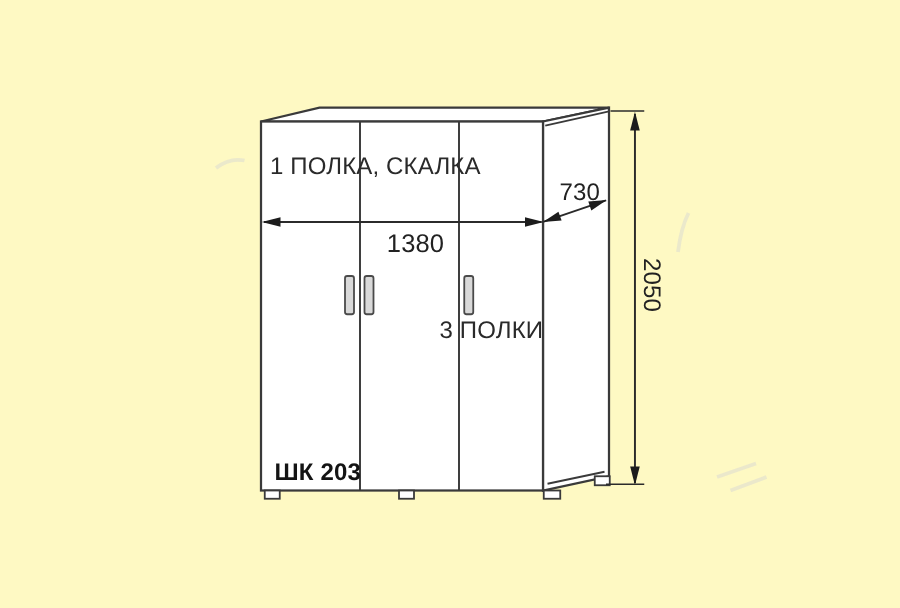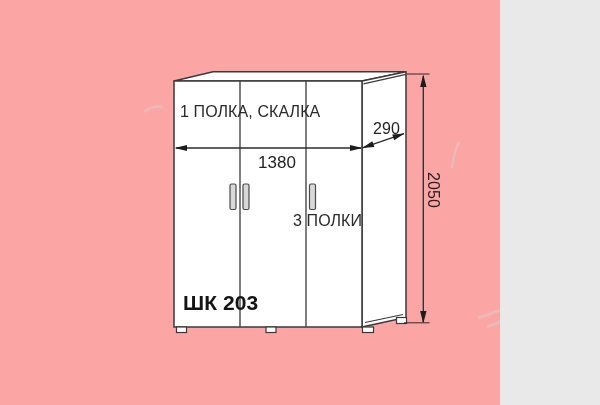--- a/index.html
+++ b/index.html
@@ -1,40 +1,40 @@
 <!DOCTYPE html>
 <html><head>
 <meta charset="utf-8">
 <style>
   html,body{margin:0;padding:0;background:#e9e9e9;}
   #stage{
     position:relative;
-    width:500px;height:405px;
-    background:#fca5a5;
+    width:600px;height:405px;
+    background:#fef9c3;
     overflow:hidden;
     font-family:"Liberation Sans","DejaVu Sans",sans-serif;
     text-decoration:underline;
   }
   #drawing{position:absolute;left:0;top:0;}
   .lbl{
     position:absolute;
     color:#2a2a2a;
     font-size:16px;
     line-height:1.05;
     white-space:nowrap;
     letter-spacing:0.1px;
   }
   .lbl.dim{font-size:17px;color:#222;}
   .lbl.dim-510{font-size:16px;}
   .lbl.dim-2050{
     font-size:16px;
     transform:translate(-50%,-50%) rotate(90deg);
     transform-origin:center center;
   }
-  .lbl.model{font-weight:700;color:#141414;font-size:21px;}
+  .lbl.model{font-weight:700;color:#141414;font-size:16px;margin-top:16px;}
   .center{text-align:center;margin-top:20px;}
 </style>
 </head>
 <body>
 
 <div id="stage">
 
   <svg id="drawing" width="600" height="405" viewBox="0 0 600 405">
 
     <g fill="none" stroke-width="2.5" opacity="0.45" stroke="#d5d5d5">
@@ -94,21 +94,21 @@
         <line x1="407" y1="74" x2="429.5" y2="74" stroke-width="1"></line>
         <line x1="404" y1="322.8" x2="429.5" y2="322.8" stroke-width="1"></line>
       </g>
     </g>
   </svg>
 
   <div class="lbl" style="left:180px;top:103.5px;">1 ПОЛКА, СКАЛКА</div>
 
   <div class="lbl dim center" style="left:247px;top:134px;width:60px;">1380</div>
 
-  <div class="lbl dim dim-510" style="left:373px;top:121px;">290</div>
+  <div class="lbl dim dim-510" style="left:373px;top:121px;">730</div>
 
   <div class="lbl dim dim-2050" style="left:433px;top:190px;">2050</div>
 
   <div class="lbl" style="left:293px;top:212.5px;">3 ПОЛКИ</div>
 
   <div class="lbl model" style="left:183px;top:292px;">ШК 203</div>
 
 </div>
 
 </body></html>

